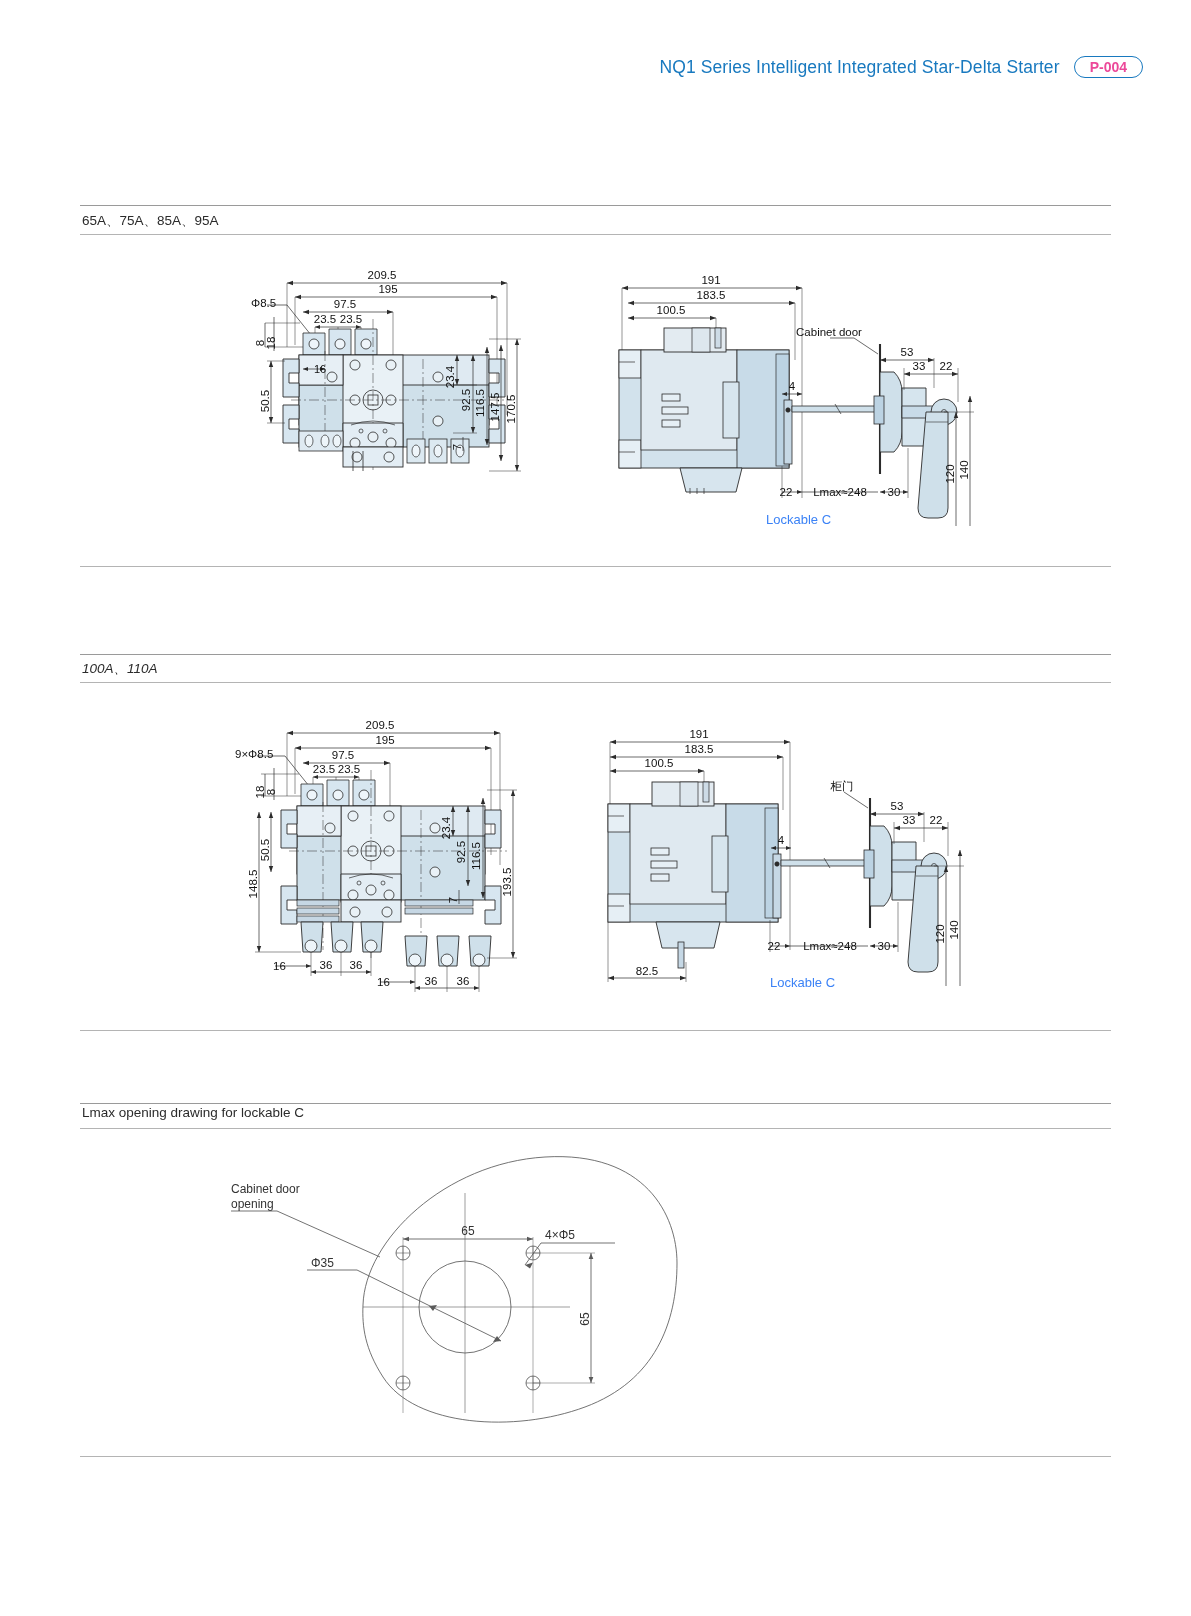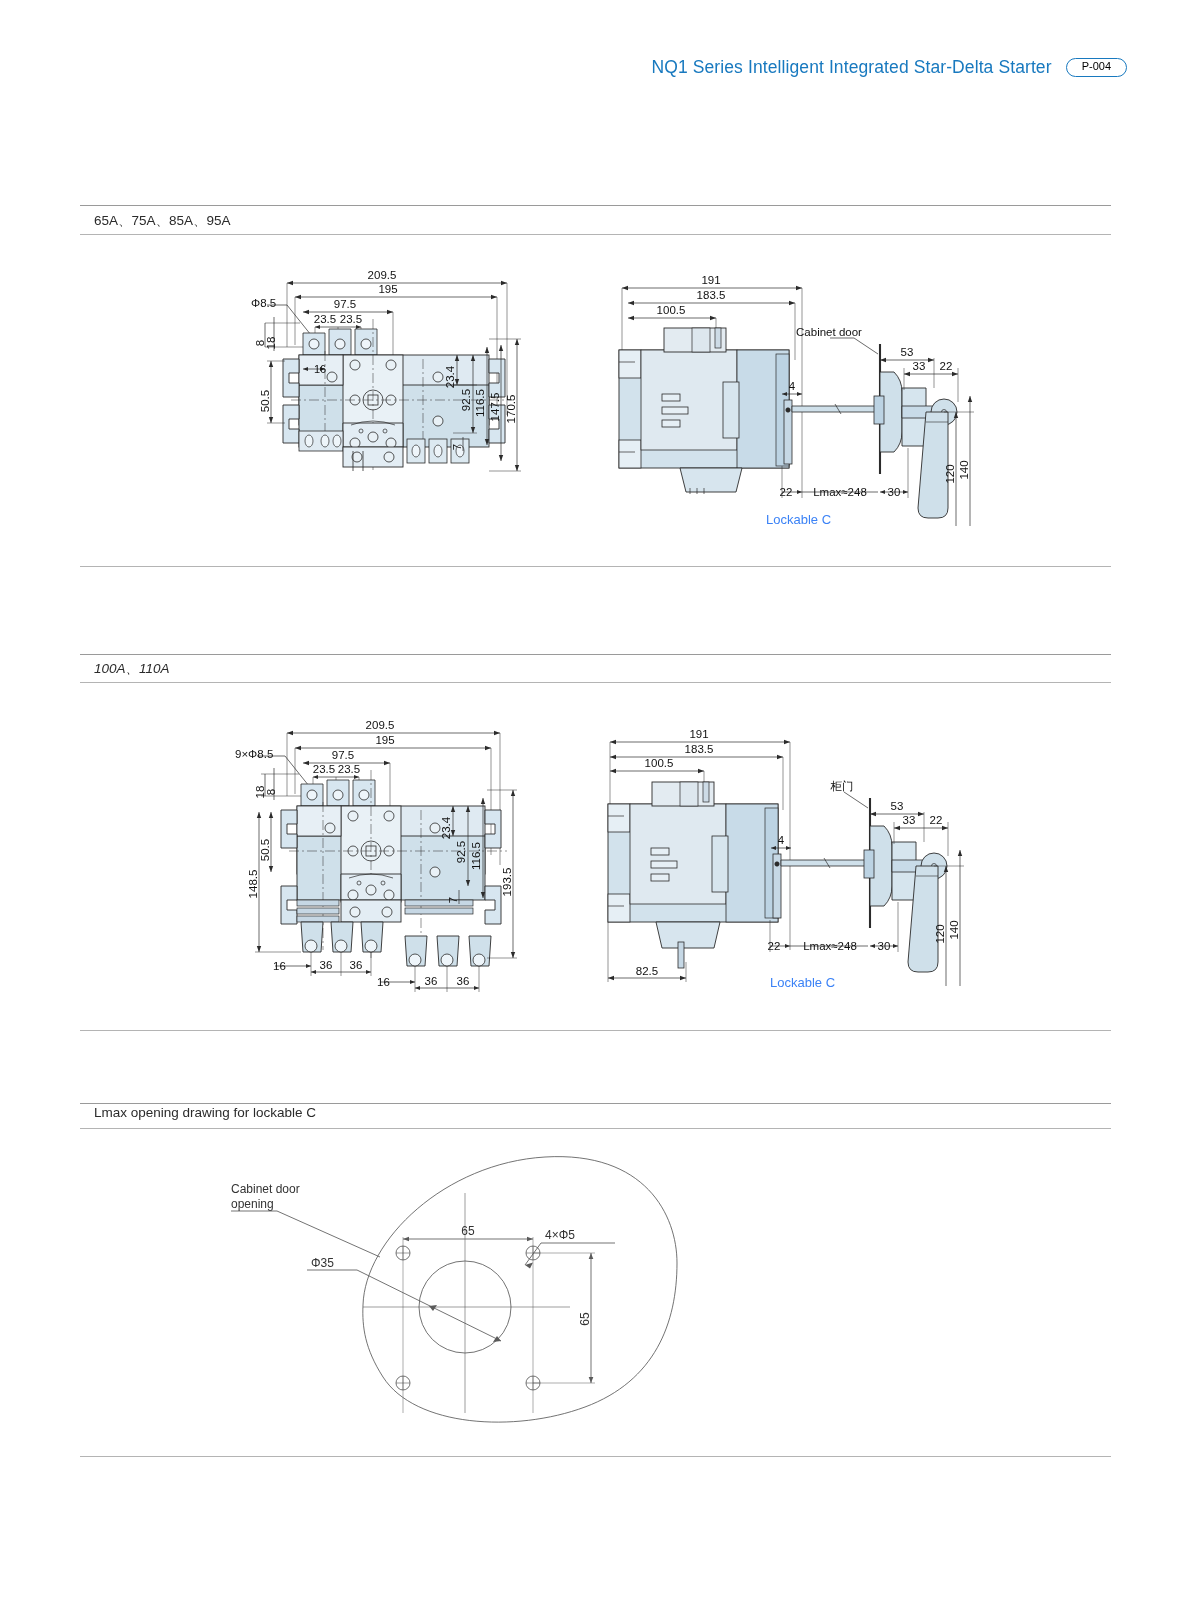--- a/index.html
+++ b/index.html
@@ -5,29 +5,29 @@
   html,body{margin:0;padding:0;}
   body{
     width:1191px;height:1616px;position:relative;background:#ffffff;
     font-family:"Liberation Sans","DejaVu Sans",sans-serif;
     -webkit-font-smoothing:antialiased;
   }
   .page{position:absolute;inset:0;}
 
   
   .header{position:absolute;top:50px;left:0;right:0;height:34px;display:flex;
-    align-items:center;justify-content:flex-end;padding-right:64px;box-sizing:border-box;}
+    align-items:center;justify-content:flex-end;padding-right:48px;box-sizing:border-box;}
   .header-title{font-size:17.5px;color:#1879bf;letter-spacing:.1px;white-space:nowrap;}
   .header-badge{margin-left:14px;border:1.3px solid #1879bf;border-radius:12px;
-    color:#000000;font-size:11px;padding:2.5px 15px 3.5px;line-height:1;white-space:nowrap;}
+    color:#ec4899;font-size:14px;padding:2.5px 15px 3.5px;line-height:1;white-space:nowrap;font-weight:bold;}
 
   
   .rule{position:absolute;left:80px;right:80px;height:1px;background:#9a9a9a;}
   .rule.light{background:#b4b4b4;}
-  .sec-title{position:absolute;left:94px;font-size:13.5px;color:#2b2b2b;white-space:nowrap;}
+  .sec-title{position:absolute;left:82px;font-size:13.5px;color:#2b2b2b;white-space:nowrap;}
 
   
   .dwg{position:absolute;}
   .dwg svg{display:block;overflow:visible;}
 
   .cap{position:absolute;font-size:13px;color:#3b82f6;white-space:nowrap;}
 </style>
 </head>
 <body>
 

